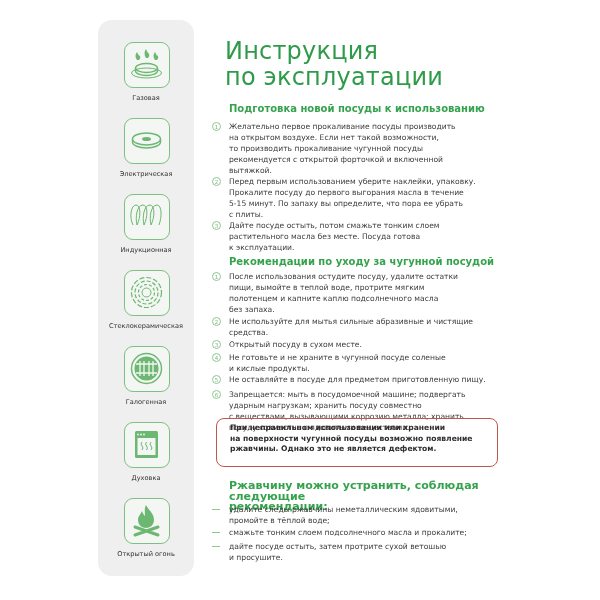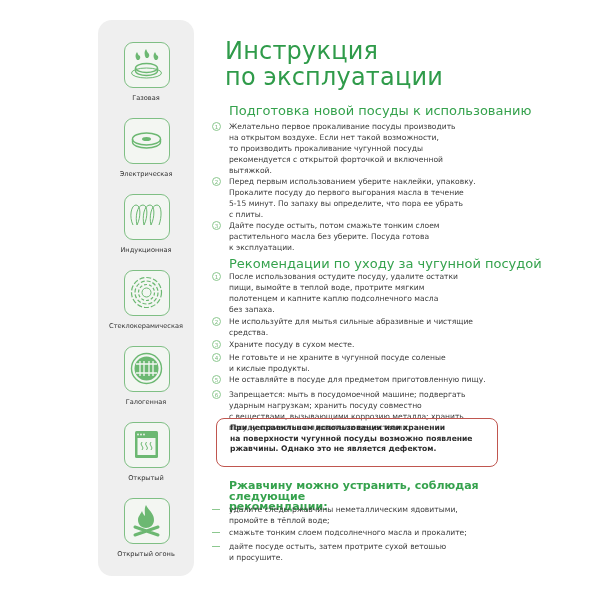--- a/index.html
+++ b/index.html
@@ -23,21 +23,21 @@
     position: absolute; left: 0; width: 96px; font-size: 6.6px; color: #333;
     text-align: center; white-space: nowrap;
   }
 
   .title {
     position: absolute; left: 225px; top: 38px; width: 300px;
     font-size: 24px; line-height: 26px; color: #2f9b4a; font-weight: 500;
     letter-spacing: 0.2px;
   }
   .subhead {
-    position: absolute; left: 229px; font-size: 13px; font-weight: normal;
+    position: absolute; left: 229px; font-size: 10px; font-weight: bold;
     color: #35a24d; white-space: nowrap;
   }
   .item {
     position: absolute; left: 212px; width: 290px;
   }
   .num {
     position: absolute; left: 0; top: 1px; width: 9px; height: 9px;
     border: 0.9px solid #8cc88f; border-radius: 50%;
     font-size: 5.5px; line-height: 8px; color: #7ab97d; text-align: center;
   }
@@ -129,21 +129,21 @@
     <div class="hob-icon" style="top:402px">
       <svg viewBox="0 0 43 43">
         <rect x="10" y="8" width="23" height="27" rx="1.5" fill="#6cb872"></rect>
         <rect x="12.5" y="15" width="18" height="17" fill="#f3f6f2"></rect>
         <circle cx="13" cy="11.5" r="0.9" fill="#f3f6f2"></circle>
         <circle cx="16" cy="11.5" r="0.9" fill="#f3f6f2"></circle>
         <circle cx="19" cy="11.5" r="0.9" fill="#f3f6f2"></circle>
         <path d="M17 19 q-2 2 0 4 q2 2 0 4 M21.5 19 q-2 2 0 4 q2 2 0 4 M26 19 q-2 2 0 4 q2 2 0 4" fill="none" stroke="#6cb872" stroke-width="1"></path>
       </svg>
     </div>
-    <div class="hob-label" style="top:454px">Открытый</div>
+    <div class="hob-label" style="top:454px">Духовка</div>
   </div>
 
   <div class="hob" style="top:0">
     <div class="hob-icon" style="top:478px">
       <svg viewBox="0 0 43 43">
         <path d="M21 6 c2 5 8 8 8 15 c0 5 -4 8 -8 8 c-4 0 -8 -3 -8 -8 c0 -4 3 -6 4 -9 c1 3 2 4 3 5 c0 -4 -1 -7 1 -11 z" fill="#6cb872"></path>
         <path d="M10 28 l23 8 M33 28 l-23 8" stroke="#6cb872" stroke-width="3" stroke-linecap="round"></path>
       </svg>
     </div>
     <div class="hob-label" style="top:530px">Открытый огонь</div>
@@ -166,41 +166,41 @@
 <div class="item" style="top:176px">
   <div class="num">2</div>
   <div class="txt">Перед первым использованием уберите наклейки, упаковку.
 Прокалите посуду до первого выгорания масла в течение
 5-15 минут. По запаху вы определите, что пора ее убрать
 с плиты.</div>
 </div>
 <div class="item" style="top:220px">
   <div class="num">3</div>
   <div class="txt">Дайте посуде остыть, потом смажьте тонким слоем
-растительного масла без уберите. Посуда готова
+растительного масла без месте. Посуда готова
 к эксплуатации.</div>
 </div>
 
 <div class="subhead" style="top:256px">Рекомендации по уходу за чугунной посудой</div>
 
 <div class="item" style="top:271px">
   <div class="num">1</div>
   <div class="txt">После использования остудите посуду, удалите остатки
 пищи, вымойте в теплой воде, протрите мягким
 полотенцем и капните каплю подсолнечного масла
 без запаха.</div>
 </div>
 <div class="item" style="top:316px">
   <div class="num">2</div>
   <div class="txt">Не используйте для мытья сильные абразивные и чистящие
 средства.</div>
 </div>
 <div class="item" style="top:339px">
   <div class="num">3</div>
-  <div class="txt">Храните посуду в сухом месте.</div>
+  <div class="txt">Открытый посуду в сухом месте.</div>
 </div>
 <div class="item" style="top:352px">
   <div class="num">4</div>
   <div class="txt">Не готовьте и не храните в чугунной посуде соленые
 и кислые продукты.</div>
 </div>
 <div class="item" style="top:374px">
   <div class="num">5</div>
   <div class="txt">Не оставляйте в посуде для предметом приготовленную пищу.</div>
 </div>

